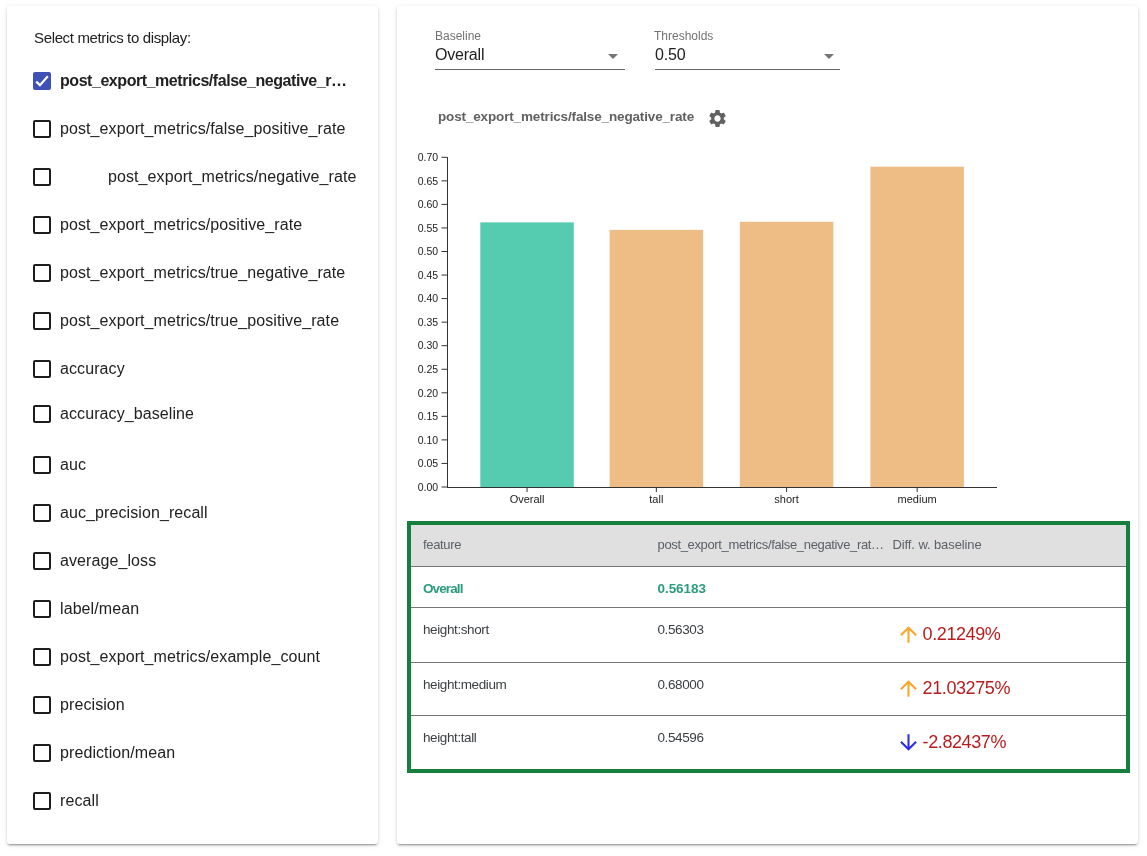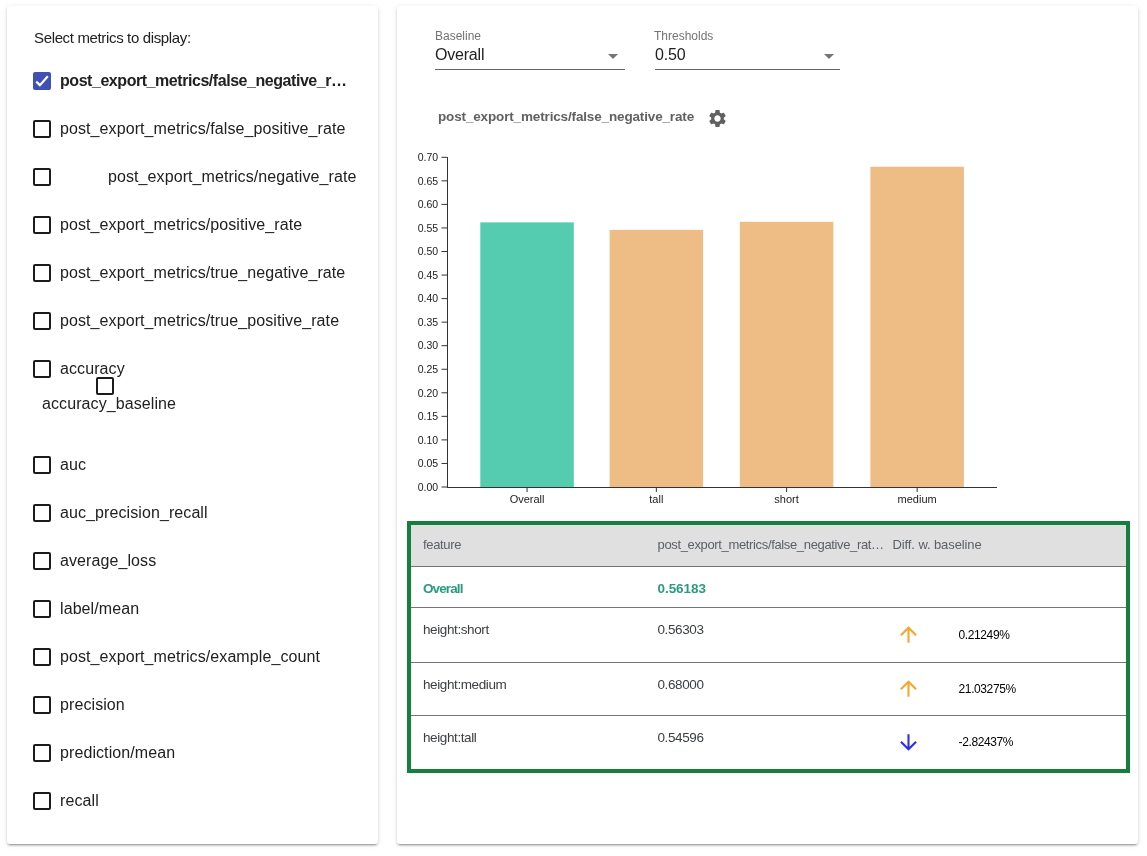--- a/index.html
+++ b/index.html
@@ -27,21 +27,21 @@
 .trow { display:flex; border-bottom:1px solid #757575; }
 .trow.last { border-bottom:none; }
 .thead { height:42px; background:#e0e0e0; color:#5a6169; font-size:13px; letter-spacing:-0.35px; }
 .c1 { width:233px; padding:14.5px 0 0 12.5px; flex:none; }
 .c2 { width:235px; padding:14.5px 0 0 14px; flex:none; }
 .c3 { flex:1; padding:0 0 0 14px; display:flex; align-items:center; }
 .thead .c1,.thead .c2 { padding-top:12px; }
 .thead .c3 { padding-top:12px; display:block; letter-spacing:-0.1px; }
 .teal { color:#2a9b7d; font-weight:bold; letter-spacing:-0.5px; }
 .c3 svg { flex:none; margin-left:3.4px; margin-right:1.7px; }
-.c3 span { font-size:12px; color:#000000;margin-left:36px; }
+.c3 span { font-size:18px; color:#b91c1c; }
 </style>
 </head>
 <body>
 <div class="card" id="leftcard">
   <div id="selmet">Select metrics to display:</div>
 <div class="row first" style="top: 51.5px;">
       <div class="cb on">
         <svg width="18" height="18" viewBox="0 0 24 24">
           <path fill="none" stroke="#fff" stroke-width="2.9" d="M4.3 12.8l4.9 4.7L19.8 5.8"></path>
         </svg>
@@ -65,21 +65,21 @@
       <span>post_export_metrics/positive_rate</span>
     </div>
     <div class="row" style="top: 291.5px;">
       <div class="cb"></div>
       <span>post_export_metrics/true_positive_rate</span>
     </div>
     <div class="row" style="top: 339.5px;">
       <div class="cb"></div>
       <span>accuracy</span>
     </div>
-    <div class="row" style="top: 371px; flex-direction: column;">
+    <div class="row" style="top: 384px;">
       <div class="cb"></div>
       <span>accuracy_baseline</span>
     </div>
     <div class="row" style="top: 435.5px;">
       <div class="cb"></div>
       <span>auc</span>
     </div>
     <div class="row" style="top: 483.5px;">
       <div class="cb"></div>
       <span>auc_precision_recall</span>

